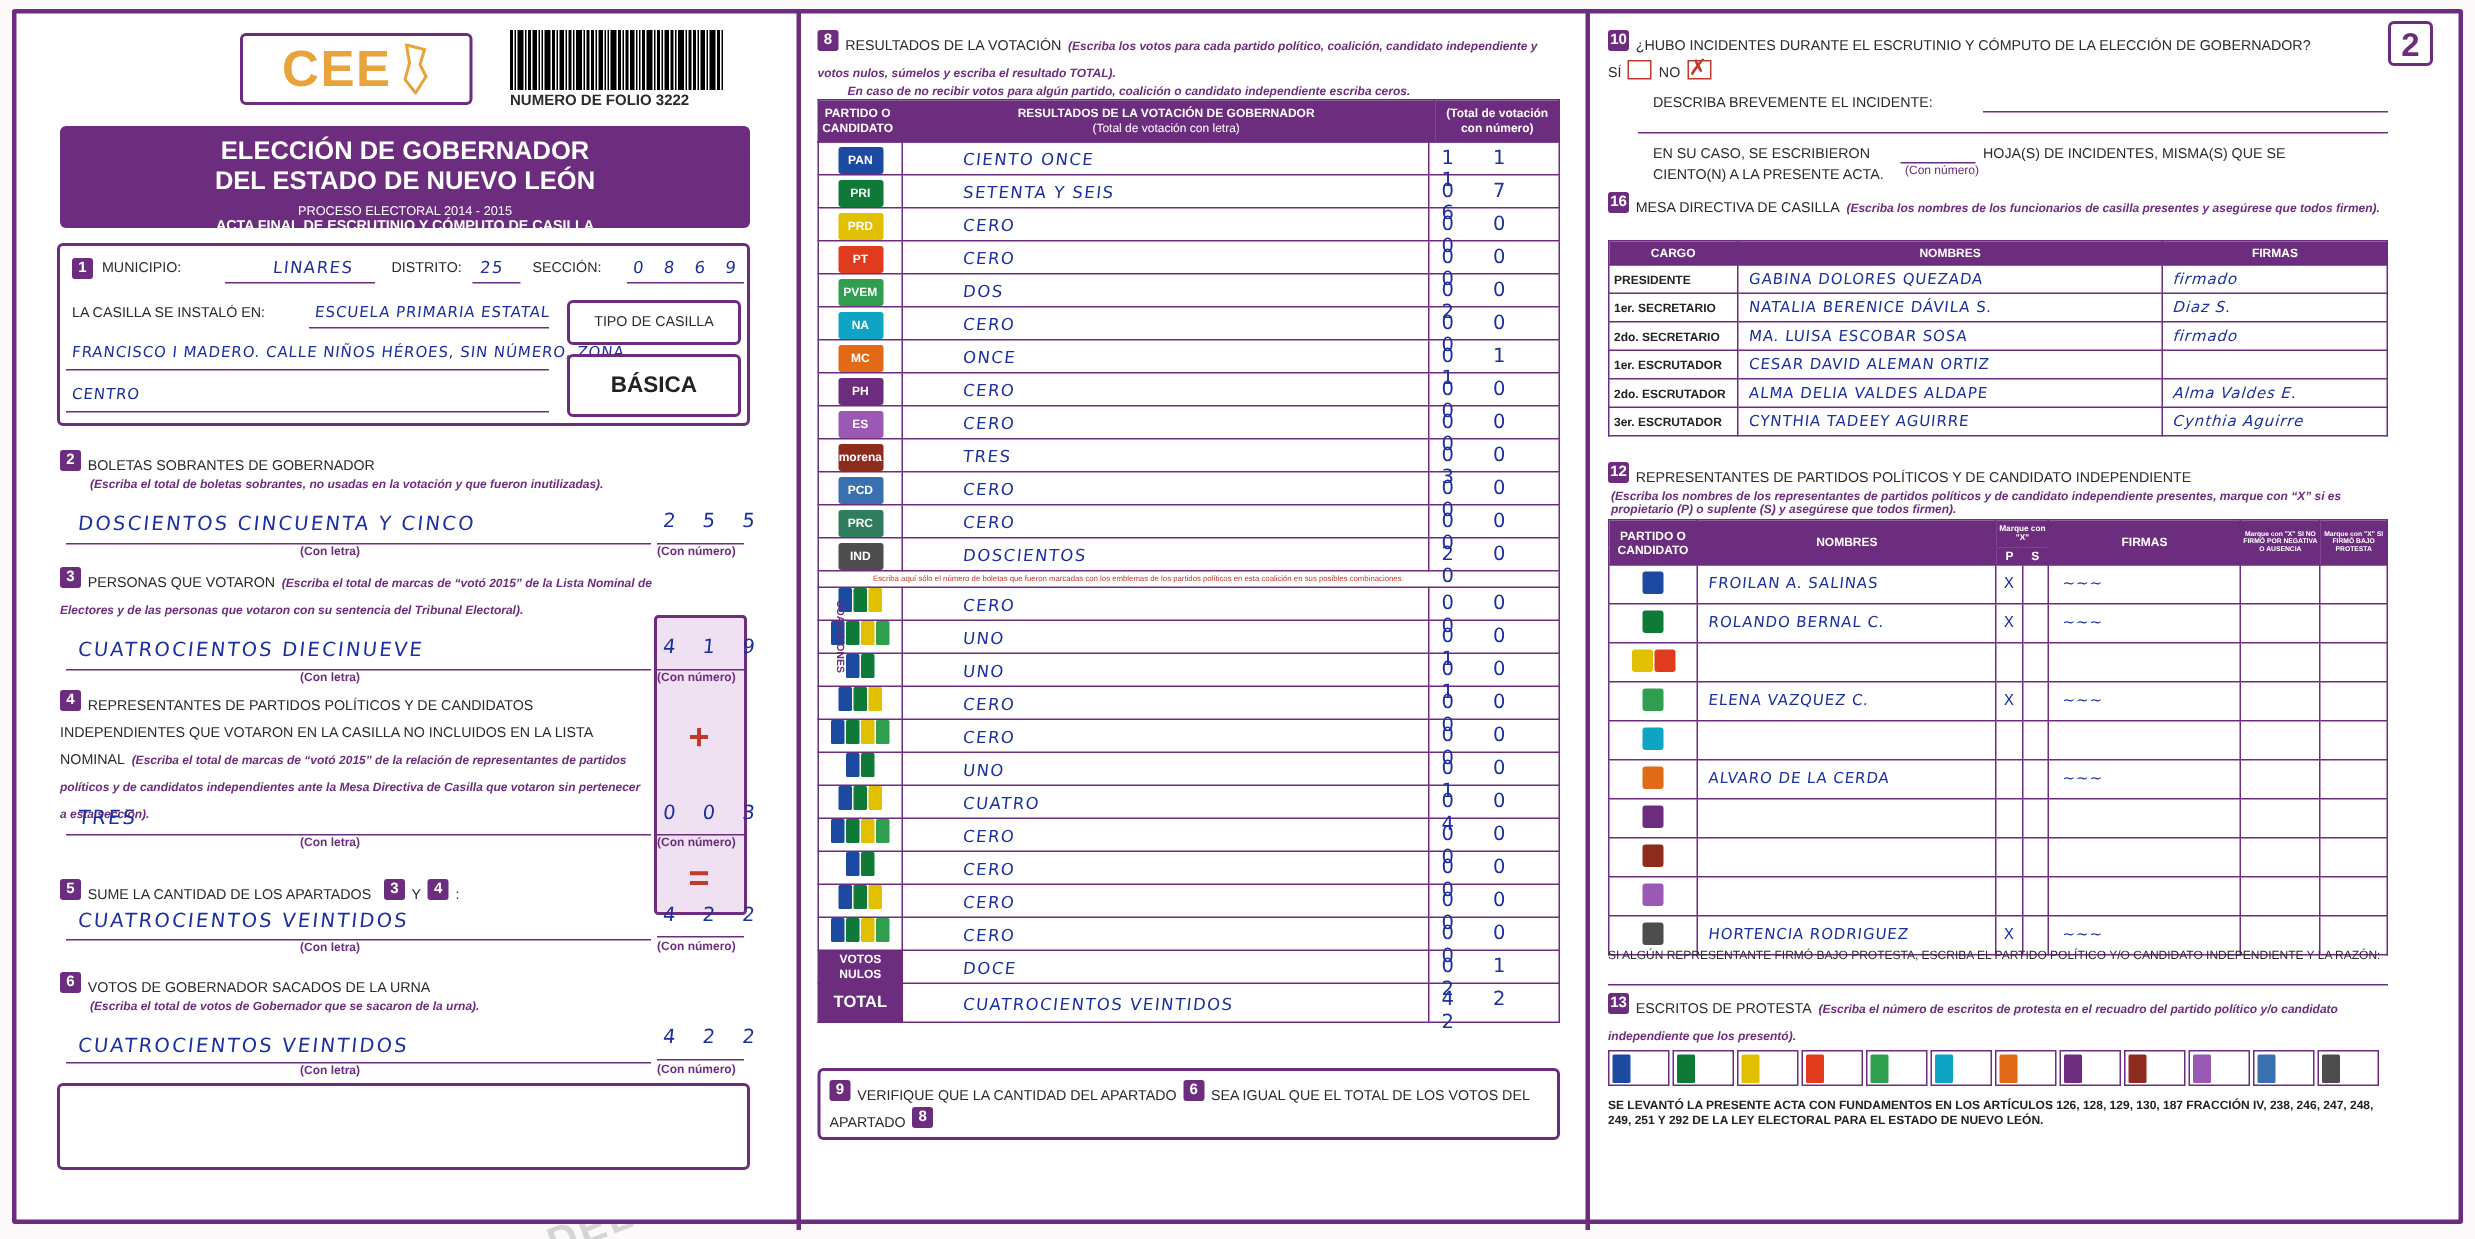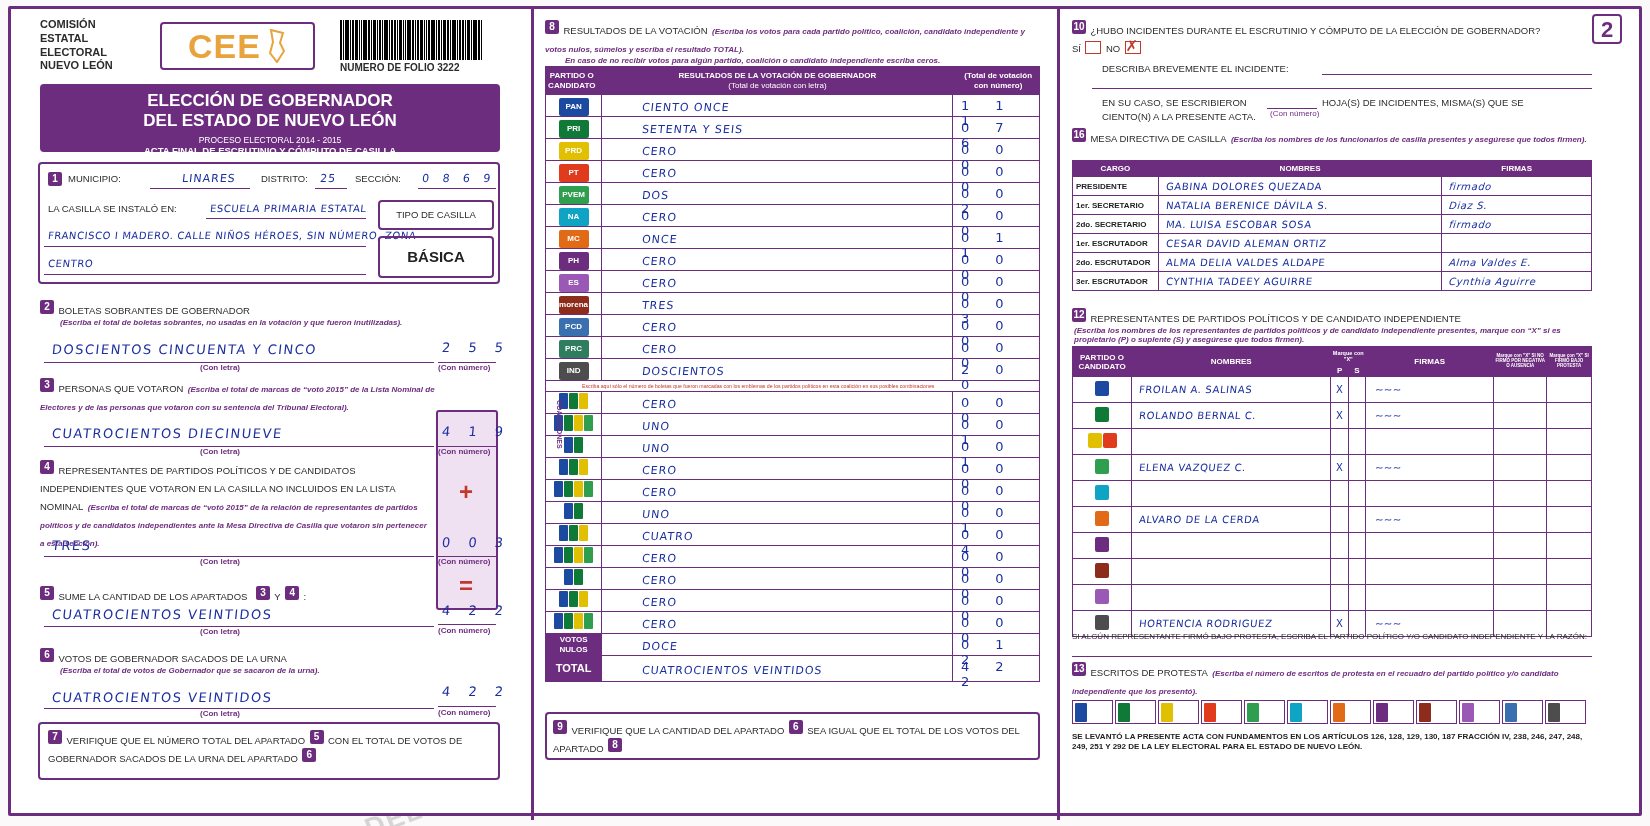--- a/index.html
+++ b/index.html
@@ -117,26 +117,20 @@
   <div class="wm" style="left:700px; top:185px; font-size:46px; letter-spacing:4px;">ACTA</div>
   <div class="wm" style="left:700px; top:240px; font-size:46px; letter-spacing:4px;">SIPRE</div>
   <div class="wm2" style="left:110px; top:740px; width:900px;">COPIA TOMADA DEL SITIO DEL CEE</div>
 
   <div class="frame"></div>
   <div class="vline" style="left:531px;"></div>
   <div class="vline" style="left:1057px;"></div>
 
   <div class="col" id="left">
 
-    <div class="logo-block">
-      <div>COMISIÓN</div>
-      <div>ESTATAL</div>
-      <div>ELECTORAL</div>
-      <div>NUEVO LEÓN</div>
-    </div>
 
     <div class="cee-box">
       <span class="cee-text">CEE</span>
       <svg width="20" height="34" viewBox="0 0 20 34">
         <path d="M4 1 L16 4 L13 14 L17 22 L10 33 L3 24 L6 13 Z" fill="none" stroke="#e8a33d" stroke-width="2"></path>
       </svg>
     </div>
 
     <div class="barcode">
       <i style="width:2px"></i><i style="width:1px"></i><i style="width:4px"></i><i style="width:1px"></i><i style="width:2px"></i><i style="width:3px"></i><i style="width:1px"></i><i style="width:1px"></i><i style="width:4px"></i><i style="width:2px"></i><i style="width:1px"></i><i style="width:3px"></i><i style="width:1px"></i><i style="width:2px"></i><i style="width:1px"></i><i style="width:4px"></i><i style="width:1px"></i><i style="width:2px"></i><i style="width:2px"></i><i style="width:1px"></i><i style="width:3px"></i><i style="width:1px"></i><i style="width:1px"></i><i style="width:4px"></i><i style="width:2px"></i><i style="width:1px"></i><i style="width:2px"></i><i style="width:3px"></i><i style="width:1px"></i><i style="width:1px"></i><i style="width:2px"></i><i style="width:4px"></i><i style="width:1px"></i><i style="width:2px"></i><i style="width:1px"></i><i style="width:3px"></i><i style="width:2px"></i><i style="width:1px"></i><i style="width:4px"></i><i style="width:1px"></i><i style="width:2px"></i><i style="width:2px"></i><i style="width:1px"></i><i style="width:3px"></i><i style="width:1px"></i><i style="width:4px"></i><i style="width:2px"></i><i style="width:1px"></i>
@@ -238,27 +232,20 @@
       <div class="tiny ital" style="margin-left:20px; width:400px;">(Escriba el total de votos de Gobernador que se sacaron de la urna).</div>
     </div>
     <div class="hw" style="position:absolute; left:42px; top:690px;">CUATROCIENTOS     VEINTIDOS</div>
     <div style="position:absolute; left:34px; top:708px; width:390px; border-bottom:1.5px solid #6d2d7e;"></div>
     <div class="tiny" style="position:absolute; left:190px; top:709px; color:#6d2d7e; font-weight:bold;">(Con letra)</div>
     <div class="hw" style="position:absolute; left:432px; top:684px; letter-spacing:7px;">4 2 2</div>
     <div style="position:absolute; left:428px; top:706px; width:58px; border-bottom:1.5px solid #6d2d7e;"></div>
     <div class="tiny" style="position:absolute; left:428px; top:708px; color:#6d2d7e; font-weight:bold;">(Con número)</div>
 
     <div class="box-outline" style="left:28px; top:722px; width:462px; height:58px;"></div>
-    <div style="position:absolute; left:38px; top:730px; width:444px;">
-      <span class="num-box">7</span>
-      <span class="sec-title">VERIFIQUE QUE EL NÚMERO TOTAL DEL APARTADO</span>
-      <span class="num-box">5</span>
-      <span class="sec-title">CON EL TOTAL DE VOTOS DE GOBERNADOR SACADOS DE LA URNA DEL APARTADO</span>
-      <span class="num-box">6</span>
-    </div>
   </div>
 
   <div class="col" id="center">
     <div style="position:absolute; left:0px; top:20px; width:495px;">
       <span class="num-box">8</span>
       <span class="sec-title">RESULTADOS DE LA VOTACIÓN</span>
       <span class="tiny ital">(Escriba los votos para cada partido político, coalición, candidato independiente y votos nulos, súmelos y escriba el resultado TOTAL).</span>
       <div class="tiny ital" style="margin-left:20px;">En caso de no recibir votos para algún partido, coalición o candidato independiente escriba ceros.</div>
     </div>
 

